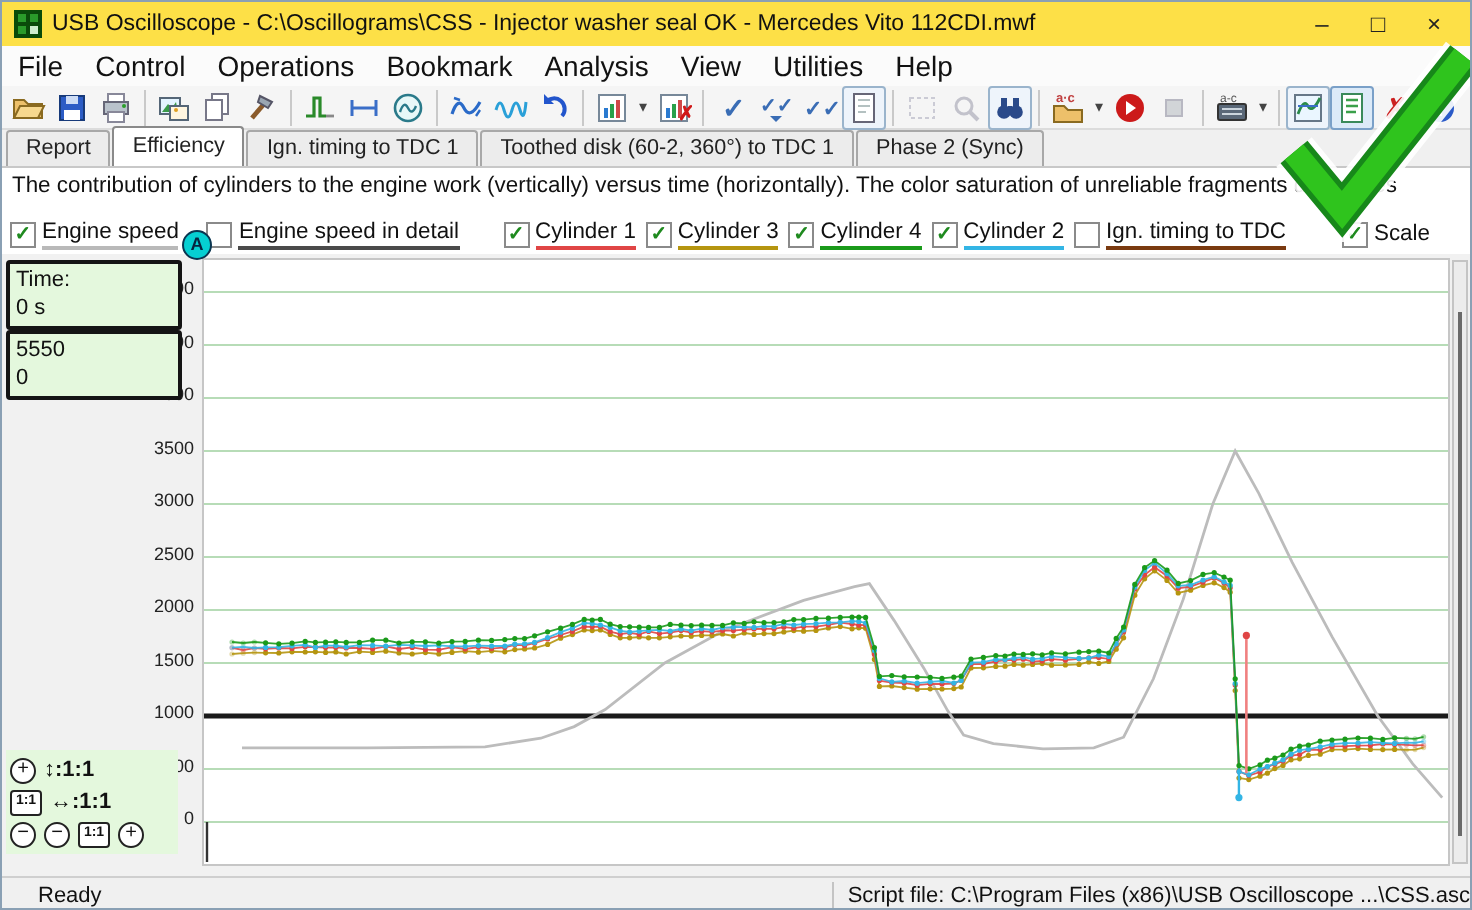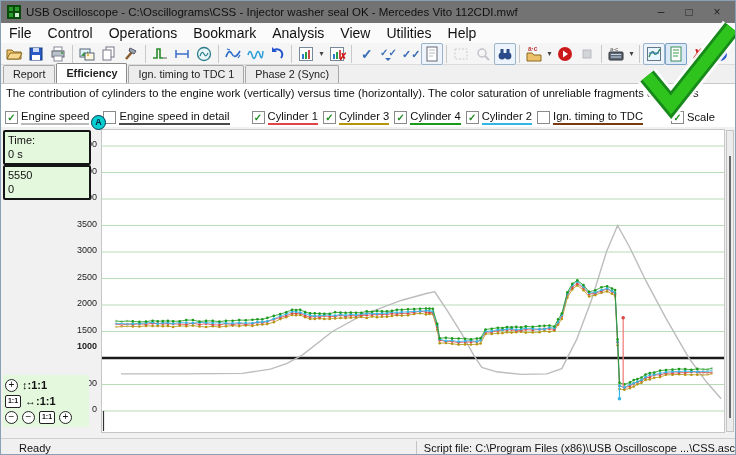--- a/index.html
+++ b/index.html
@@ -1,38 +1,38 @@
 <!DOCTYPE html>
 <html><head>
 <meta charset="utf-8">
 <style>
   html,body{margin:0;padding:0;background:#8a8a8a;}
   .window{position:relative;width:736px;height:455px;background:#fff;border:1px solid #8aa0b4;
     box-sizing:border-box;overflow:hidden;font-family:"Liberation Sans",sans-serif;color:#111;}
   
-  .titlebar{position:absolute;left:0;top:0;width:100%;height:22px;background:#737373;display:flex;align-items:center;border-bottom:1px solid #e8e8e8;}
+  .titlebar{position:absolute;left:0;top:0;width:100%;height:22px;background:#fde047;display:flex;align-items:center;border-bottom:1px solid #e8e8e8;}
   .appicon{margin:0 5px 0 6px;display:flex;}
   .title{font-size:11.5px;white-space:nowrap;overflow:hidden;flex:1;}
   .wctl{display:flex;margin-right:4px;}
   .wbtn{width:28px;height:20px;text-align:center;line-height:20px;font-size:12px;color:#222;}
   
   .menubar{position:absolute;left:0;top:22px;width:100%;height:20px;background:#fbfbfb;display:flex;align-items:center;font-size:14px;}
   .mitem{padding:0 8px;}
   
   .toolbar{position:absolute;left:0;top:42px;width:100%;height:22px;background:#f5f5f5;border-bottom:1px solid #dcdcdc;display:flex;align-items:center;padding-left:2px;box-sizing:border-box;}
   .tbtn{width:20px;height:20px;display:flex;align-items:center;justify-content:center;border:1px solid transparent;border-radius:2px;flex:0 0 auto;}
   .tbtn.framed{border-color:#9ab4cc;background:#eef4fb;}
   .tbtn.pressed{border-color:#7aa0c8;background:#dcey;background:#dceaf8;}
   .tbtn.disabled{opacity:.55;}
   .tdrop{font-size:8px;color:#444;width:9px;text-align:center;flex:0 0 auto;}
   .tsep{width:1px;height:18px;background:#c9c9c9;margin:0 3px;flex:0 0 auto;}
   
   .tabstrip{position:absolute;left:0;top:64px;width:100%;height:19px;background:#f0f0f0;display:flex;align-items:flex-end;padding-left:2px;box-sizing:border-box;border-bottom:1px solid #c8c8c8;}
   .tab{font-size:10.8px;padding:2px 9px 2px 9px;border:1px solid #a8a8a8;border-bottom:none;background:#ececec;color:#222;margin-right:1px;border-radius:2px 2px 0 0;height:13px;line-height:13px;margin-top:16px;}
-  .tab.active{background:#fff;height:15px;line-height:15px;font-weight:700;border-color:#8a8a8a;position:relative;z-index:2;}
+  .tab.active{background:#fff;height:15px;line-height:15px;font-weight:400;border-color:#8a8a8a;position:relative;z-index:2;}
   
   .desc{position:absolute;left:5px;top:86px;width:740px;font-size:11.2px;white-space:nowrap;}
   .legend-row{position:absolute;left:4px;top:107px;height:18px;display:flex;align-items:center;}
   .cb{display:flex;align-items:center;}
   .cbox{width:11px;height:11px;border:1px solid #8a8a8a;background:#fff;font-size:10px;line-height:11px;text-align:center;color:#1f8a1f;font-weight:bold;margin-right:3px;flex:0 0 auto;}
   .clbl{font-size:11.2px;padding-bottom:1px;white-space:nowrap;}
   .chartband{position:absolute;left:0;top:126px;width:736px;height:311px;background:#f1f1f1;}
   .plot{position:absolute;left:100px;top:128px;width:624px;height:304px;background:#fff;border:1px solid #c6c6c6;box-sizing:border-box;}
   .ylabels .ylab{position:absolute;left:64px;width:32px;text-align:right;font-size:9px;color:#222;}
   .badge{position:absolute;left:90px;top:114px;width:13px;height:13px;border-radius:50%;background:#06cfd2;border:1.5px solid #0a3550;color:#06233f;font-size:9px;font-weight:bold;text-align:center;line-height:13px;z-index:20;}
@@ -279,20 +279,21 @@
         <svg width="18" height="18" viewBox="0 0 18 18">
           <circle cx="9" cy="9" r="7" fill="#2a5ac8"></circle>
           <text x="6" y="13" font-size="11" font-weight="bold" fill="#fff">?</text>
         </svg>
       </span>
     </div>
   <div class="tabstrip">
       <span class="tab">Report</span>
       <span class="tab active">Efficiency</span>
       <span class="tab">Ign. timing to TDC 1</span>
+      <span class="tab">Toothed disk (60-2, 360°) to TDC 1</span>
       <span class="tab">Phase 2 (Sync)</span>
     </div>
 
   <div class="desc">The contribution of cylinders to the engine work (vertically) versus time (horizontally). The color saturation of unreliable fragments decreases</div>
   <div class="legend-row">
       <span class="cb" style="margin-left: 0px;">
         <span class="cbox">✓</span>
         <span class="clbl" style="border-bottom: 2px solid rgb(185, 185, 185);">Engine speed</span>
       </span>
       <span class="cb" style="margin-left: 14px;">
@@ -800,21 +801,21 @@
         <circle cx="609.8" cy="238.4" r="1.3" fill="#1a9a1a" opacity="0.35"></circle>
         <line x1="521.18" x2="521.18" y1="256.62" y2="187.72" stroke="#f08080" stroke-width="1.3"></line>
         <circle cx="521.18" cy="187.72" r="1.8" fill="#e04545"></circle>
         <line x1="517.4599999999999" x2="517.4599999999999" y1="255.56" y2="268.81" stroke="#33b5e5" stroke-width="1.2"></line>
         <circle cx="517.4599999999999" cy="268.81" r="1.8" fill="#33b5e5"></circle>
       </svg>
   </div>
   <div class="ylabels">
       <div class="ylab" style="top: 403px;">0</div>
       <div class="ylab" style="top: 376.5px;">500</div>
-      <div class="ylab" style="top: 340px; font-weight: bold;">1000</div>
+      <div class="ylab" style="top: 350px;">1000</div>
       <div class="ylab" style="top: 323.5px;">1500</div>
       <div class="ylab" style="top: 297px;">2000</div>
       <div class="ylab" style="top: 270.5px;">2500</div>
       <div class="ylab" style="top: 244px;">3000</div>
       <div class="ylab" style="top: 217.5px;">3500</div>
       <div class="ylab" style="top: 191px;">4000</div>
       <div class="ylab" style="top: 164.5px;">4500</div>
       <div class="ylab" style="top: 138px;">5000</div>
     </div>
   <div class="scrollbar">

